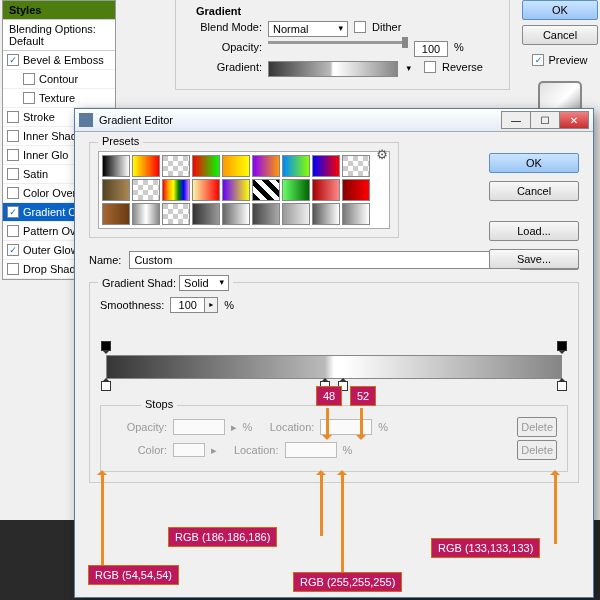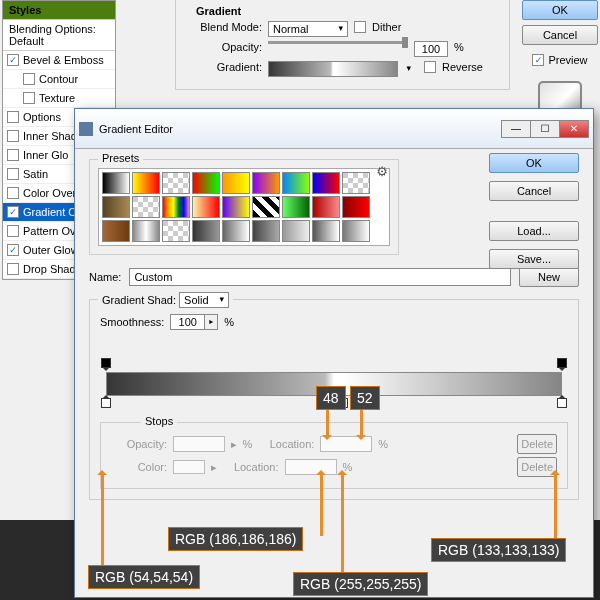--- a/index.html
+++ b/index.html
@@ -30,21 +30,21 @@
     .right-btns { position: absolute; right: 2px; top: 0; width: 76px; display: flex; flex-direction: column; gap: 5px; }
     .btn { border: 1px solid #888; background: linear-gradient(#f8f8f8,#ddd); padding: 3px; text-align: center; border-radius: 2px; }
     .btn.primary { background: linear-gradient(#cbe4ff,#9cc6f5); border-color:#5a8fc7; }
     .preview-thumb { margin-top: 6px; width: 44px; height: 44px; border: 2px solid #888; border-radius: 5px; background: linear-gradient(135deg,#e0e0e0,#fff 50%,#888); margin-left:auto;margin-right:auto;}
 
     
     .dark-strip { position:absolute; left:0; top:520px; width:600px; height:80px; background:#2a2a2a;}
 
     
     .ge-window { position:absolute; left:74px; top:108px; width:520px; height:490px; background:#f0f0f0; border:1px solid #5a7aa0; box-shadow:4px 4px 12px rgba(0,0,0,.4);}
-    .ge-title { display:flex; align-items:center; height:40px; background:linear-gradient(#fff,#e2ecf6); padding:0 4px; gap:6px; border-bottom:1px solid #aaa;}
+    .ge-title { display:flex; align-items:center; height:23px; background:linear-gradient(#fff,#e2ecf6); padding:0 4px; gap:6px; border-bottom:1px solid #aaa;}
     .ge-icon { width:14px; height:14px; background:#5a7aa0; }
     .win-ctrls{margin-left:auto;display:flex;}
     .win-ctrls span{width:30px;height:18px;border:1px solid #888;display:inline-flex;align-items:center;justify-content:center;font-size:10px;background:#eee;margin-left:-1px;}
     .win-ctrls .close{background:linear-gradient(#f08080,#c83030);color:#fff;}
 
     .ge-body{padding:10px 14px;}
     .presets-group{border:1px solid #ccc; padding:8px; position:relative; margin-bottom:12px; width:310px;}
     .presets-group .legend{position:absolute;top:-8px;left:8px;background:#f0f0f0;padding:0 4px;}
     .preset-grid{display:grid;grid-template-columns:repeat(9,28px);gap:2px; background:#fff; border:1px solid #aaa; padding:3px;}
     .preset{height:22px;border:1px solid #888;}
@@ -71,21 +71,21 @@
 
     .stops-group{border:1px solid #ccc;padding:8px 10px;margin-top:8px;position:relative;}
     .stops-group .legend{position:absolute;top:-8px;left:8px;background:#f0f0f0;padding:0 4px;margin-left:32px;}
     .stops-row{display:flex;align-items:center;gap:6px;margin:3px 0;color:#999;}
     .stops-row .lbl{width:56px;text-align:right;}
     .field{width:52px;height:16px;border:1px solid #bbb;background:#fafafa;}
     .color-sw{width:32px;height:14px;border:1px solid #bbb;background:#fafafa;}
     .btn.dis{color:#999;background:#eee;}
 
     
-    .annot{position:absolute;background:#404040;color:#fff;padding:3px 6px;font-size:14px;z-index:100;border:1px solid #c46f14;}
+    .annot{position:absolute;background:#be185d;color:#fff;padding:3px 6px;font-size:11px;z-index:100;border:1px solid #c46f14;}
     .arrow-up{position:absolute;width:3px;background:#e98c27;z-index:99;}
     .arrow-up::before{content:"";position:absolute;left:-4px;top:-7px;border:5px solid transparent;border-bottom-color:#e98c27;}
     .arrow-down{position:absolute;width:3px;background:#e98c27;z-index:99;}
     .arrow-down::before{content:"";position:absolute;left:-4px;bottom:-7px;border:5px solid transparent;border-top-color:#e98c27;}
   </style>
 </head>
 <body>
 
 <div class="bg-panel">
   <div class="styles-sidebar">
@@ -99,21 +99,21 @@
         <div class="sidebar-item indent">
           <span class="cb"></span>
           <span>Contour</span>
         </div>
         <div class="sidebar-item indent">
           <span class="cb"></span>
           <span>Texture</span>
         </div>
         <div class="sidebar-item">
           <span class="cb"></span>
-          <span>Options</span>
+          <span>Stroke</span>
         </div>
         <div class="sidebar-item">
           <span class="cb"></span>
           <span>Inner Shad</span>
         </div>
         <div class="sidebar-item">
           <span class="cb"></span>
           <span>Inner Glo</span>
         </div>
         <div class="sidebar-item">

